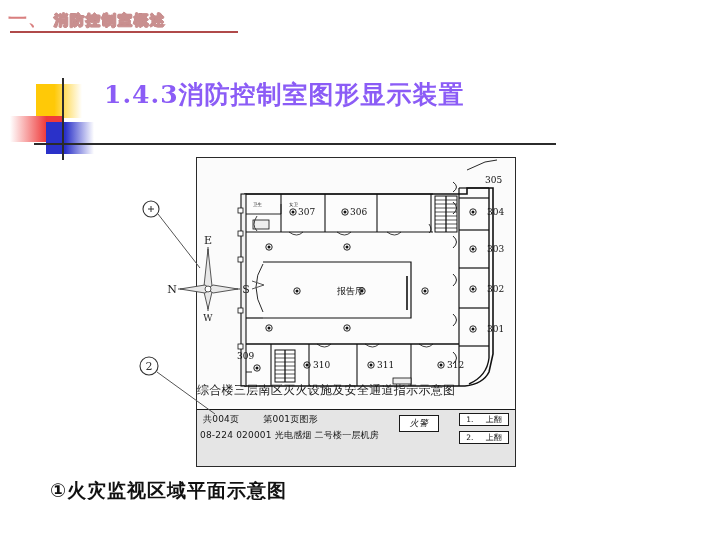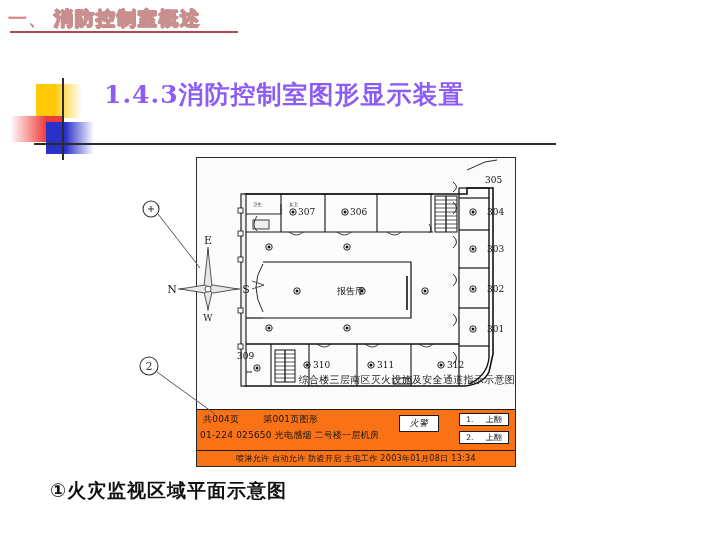--- a/index.html
+++ b/index.html
@@ -24,21 +24,21 @@
     gap: 6px;
   }
   #banner .num {
     font-size: 19px;
     font-weight: 700;
     color: #d97f7f;
     letter-spacing: 1px;
     font-family: "DejaVu Sans", "Liberation Sans", sans-serif;
   }
   #banner .word {
-    font-size: 19px;
+    font-size: 14px;
     font-weight: 700;
     color: #ffffff;
     letter-spacing: 2px;
     -webkit-text-stroke: 1.2px #c98f8f;
     text-shadow:
        1px 0 0 #c08080, -1px 0 0 #c08080,
        0 1px 0 #c08080, 0 -1px 0 #c08080;
   }
   #banner-rule {
     position: absolute;
@@ -97,35 +97,35 @@
     left: 0; top: 0;
     width: 318px; height: 248px;
     background: #fbfbfb;
     overflow: hidden;
   }
   #plan-svg { position: absolute; left: 0; top: 0; }
 
   
   #plan-caption {
     position: absolute;
-    left: 0; top: 215px;
+    left: 0; top: 224px;
     width: 318px;
-    text-align: right;
-    font-size: 10px;
+    text-align: left;
+    font-size: 12px;
     color: #1a1a1a;
     letter-spacing: 0.3px;
     white-space: nowrap;
   }
 
   
   #info-panel {
     position: absolute;
     left: 0; top: 251px;
     width: 318px; height: 57px;
-    background: #f97316;
+    background: #e5e5e5;
     border-top: 1.6px solid #1a1a1a;
     box-sizing: border-box;
   }
   #info-line1 {
     position: absolute;
     left: 6px; top: 3px;
     font-size: 9px; color: #141414;
     white-space: nowrap;
     letter-spacing: 0.2px;
   }
@@ -370,34 +370,33 @@
 
       <div id="plan-caption">综合楼三层南区灭火设施及安全通道指示示意图</div>
     </div>
 
     <div id="info-panel">
       <div id="info-line1">
         <span>共004页</span>
         <span class="gap"></span>
         <span>第001页图形</span>
       </div>
-      <div id="info-line2">01-224 025650 光电感烟 二号楼一层机房</div>
+      <div id="info-line2">08-224 020001 光电感烟 二号楼一层机房</div>
 
       <div id="alarm-btn">火警</div>
 
       <div class="page-btn" id="page-btn-1">
         <span class="idx">1.</span>
         <span>上翻</span>
       </div>
       <div class="page-btn" id="page-btn-2">
         <span class="idx">2.</span>
         <span>上翻</span>
       </div>
 
-      <div id="status-bar">喷淋允许 自动允许 防盗开启 主电工作 2003年01月08日 13:34</div>
     </div>
   </div>
 
   <svg id="annot-svg" viewBox="0 0 720 540">
 
     <circle cx="151" cy="209" r="8" fill="none" stroke="#333" stroke-width="1.1"></circle>
     <line x1="148" y1="209" x2="154" y2="209" stroke="#333" stroke-width="1"></line>
     <line x1="151" y1="206" x2="151" y2="212" stroke="#333" stroke-width="1"></line>
     <line x1="158" y1="214" x2="200" y2="268" stroke="#555" stroke-width="1"></line>
 

